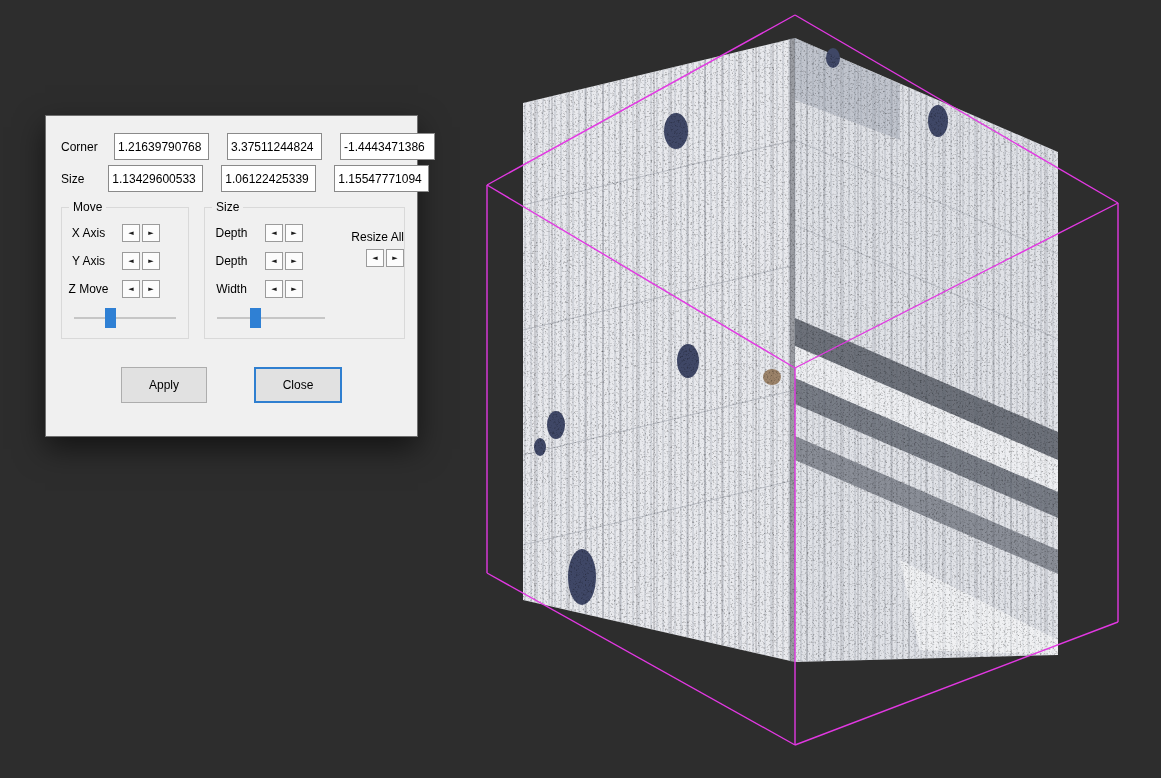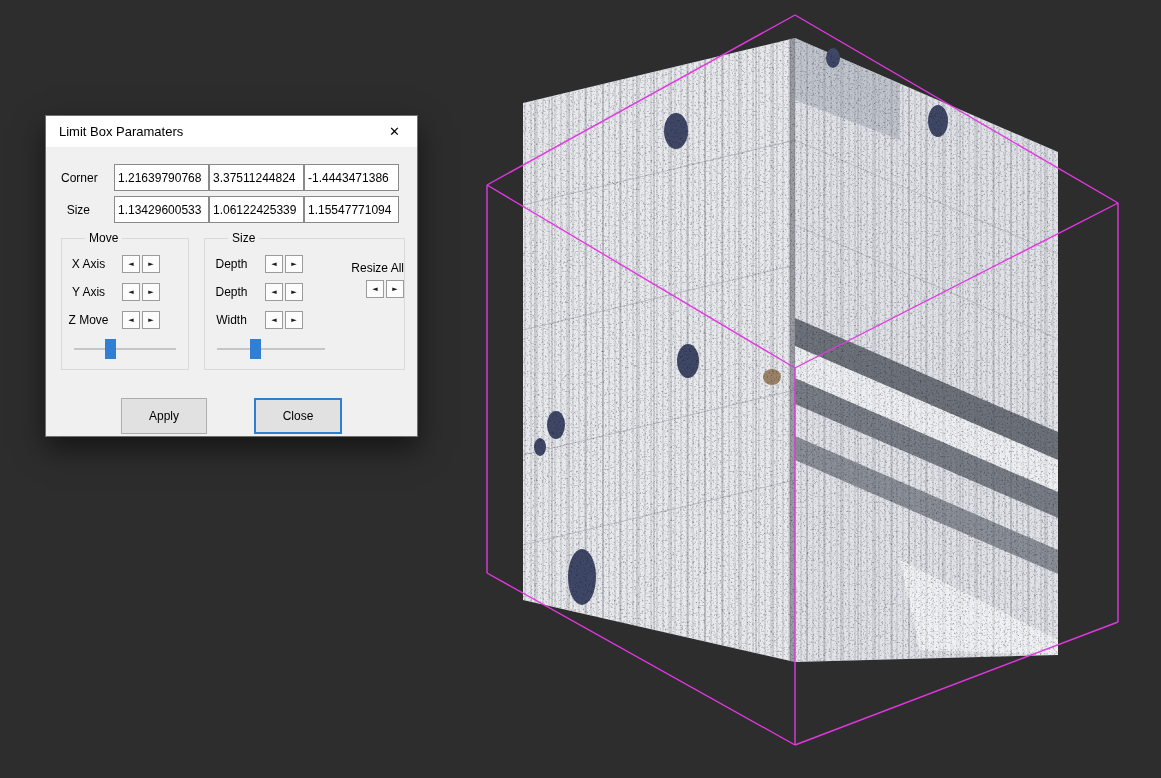--- a/index.html
+++ b/index.html
@@ -14,28 +14,28 @@
     background:#f0f0f0;border:1px solid #6f6f6f;
     box-shadow:0 12px 28px rgba(0,0,0,.55)}
   .titlebar{height:31px;background:#ffffff;display:flex;align-items:center;
     justify-content:space-between;padding-left:13px}
   .titlebar .title{font-size:13px}
   .titlebar .close-btn{width:45px;height:31px;border:none;background:transparent;
     font-size:13px;color:#000;cursor:default;font-family:"Liberation Sans",sans-serif}
   .dlg-body{position:relative;height:290px;padding:17px 0 0 15px}
 
   .field-row{display:flex;align-items:center;margin-bottom:5px}
-  .field-row label{width:53px;text-align:right;padding-right:24px}
+  .field-row label{width:53px;text-align:left;padding-right:24px}
   .field-row input{width:95px;height:27px;border:1px solid #8a8a8a;background:#fff;
-    font-family:"Liberation Sans",sans-serif;font-size:12px;padding:0 3px;margin-right:0;
+    font-family:"Liberation Sans",sans-serif;font-size:12px;padding:0 3px;margin-right:18px;
     outline:none;overflow:hidden;white-space:nowrap}
 
   .groups{display:flex;margin-top:15px}
   .group{position:relative;height:132px;border:1px solid #d9d9d9}
-  .group-label{position:absolute;top:-8px;left:23px;background:#f0f0f0;padding:0 4px}
+  .group-label{position:absolute;top:-8px;left:7px;background:#f0f0f0;padding:0 4px}
   .move-group{width:128px;margin-right:15px;padding-top:16px}
   .size-group{width:201px;display:flex}
   .size-left{width:124px;padding-top:16px}
 
   .grp-row{display:flex;align-items:center;margin-bottom:10px;height:18px}
   .axis-label{width:60px;text-align:center;padding-right:7px}
   .spinner{display:flex;gap:2px}
   .spin-btn{width:18px;height:18px;border:1px solid #9b9b9b;background:#fcfcfc;
     display:flex;align-items:center;justify-content:center;font-size:7px;line-height:1;
     color:#1a1a1a;padding:0;font-family:"DejaVu Sans",sans-serif}
@@ -135,24 +135,20 @@
       <line x1="487" y1="185" x2="487" y2="573"></line>
       <line x1="1118" y1="203" x2="1118" y2="622"></line>
       <line x1="795" y1="368" x2="795" y2="745"></line>
       <line x1="487" y1="573" x2="795" y2="745"></line>
       <line x1="1118" y1="622" x2="795" y2="745"></line>
     </g>
   </svg>
 </div>
 
 <div class="dialog">
-  <div class="titlebar">
-    <span class="title">Limit Box Paramaters</span>
-    <button class="close-btn">✕</button>
-  </div>
 
   <div class="dlg-body">
 
     <div class="field-row">
       <label>Corner</label>
       <input value="1.21639790768" style="">
       <input value="3.37511244824" style="">
       <input value="-1.4443471386" style="">
     </div>
 

